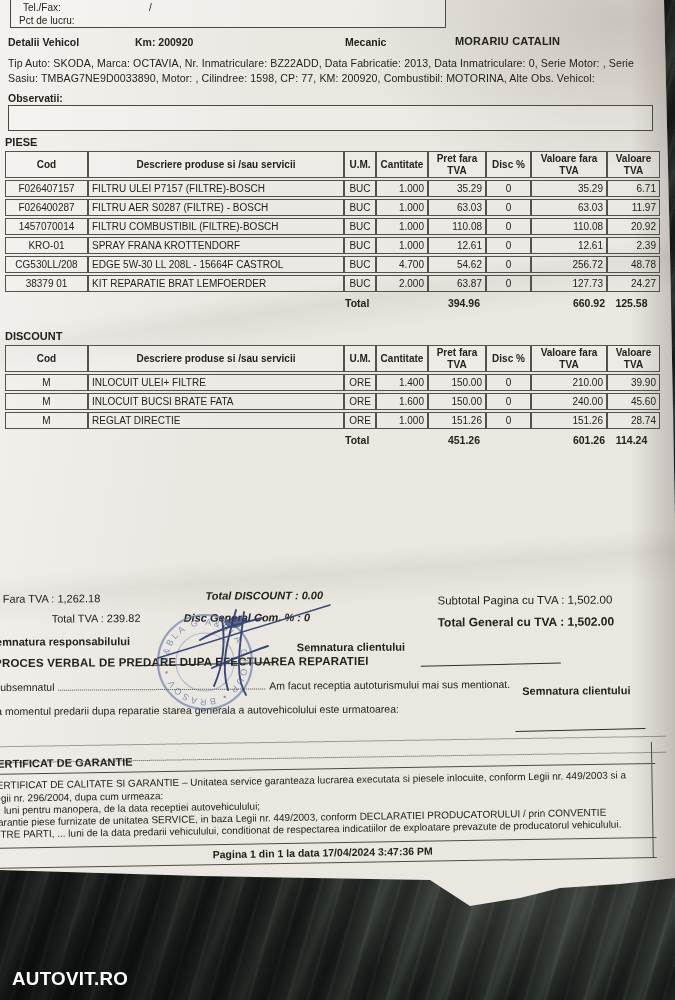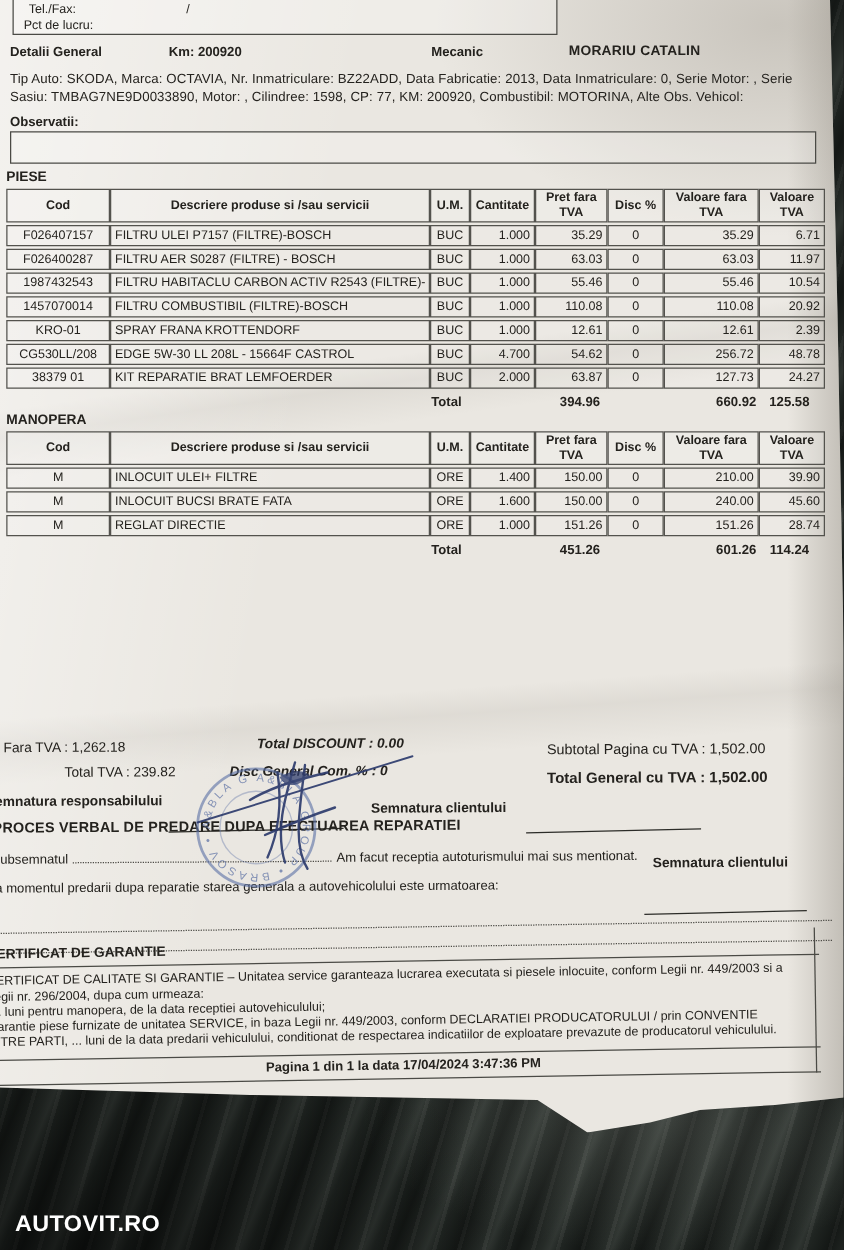--- a/index.html
+++ b/index.html
@@ -119,21 +119,21 @@
 
   <div class="paper">
 
     <div class="topbox">
 
       <div class="telrow">Tel./Fax:</div>
       <div class="telval">/</div>
       <div class="pctrow">Pct de lucru:</div>
     </div>
 
-    <div class="abs detalii-label">Detalii General</div>
+    <div class="abs detalii-label">Detalii Vehicol</div>
     <div class="abs km">Km: 200920</div>
     <div class="abs mecanic-label">Mecanic</div>
     <div class="abs mecanic-name">MORARIU CATALIN</div>
     <div class="abs vehline1">Tip Auto: SKODA, Marca: OCTAVIA, Nr. Inmatriculare: BZ22ADD, Data Fabricatie: 2013, Data Inmatriculare: 0, Serie Motor: , Serie</div>
     <div class="abs vehline2">Sasiu: TMBAG7NE9D0033890, Motor: , Cilindree: 1598, CP: 77, KM: 200920, Combustibil: MOTORINA, Alte Obs. Vehicol:</div>
     <div class="abs obs-label">Observatii:</div>
     <div class="abs obs-box"></div>
 
     <div class="tsec sec-piese">
       <div class="tbl-title">PIESE</div>
@@ -166,30 +166,20 @@
             </tr>
             <tr>
               <td class="c0">F026400287</td>
               <td class="c1">FILTRU AER S0287 (FILTRE) - BOSCH</td>
               <td class="c2">BUC</td>
               <td class="c3">1.000</td>
               <td class="c4">63.03</td>
               <td class="c5">0</td>
               <td class="c6">63.03</td>
               <td class="c7">11.97</td>
-            </tr>
-            <tr>
-              <td class="c0">1987432543</td>
-              <td class="c1">FILTRU HABITACLU CARBON ACTIV R2543 (FILTRE)-</td>
-              <td class="c2">BUC</td>
-              <td class="c3">1.000</td>
-              <td class="c4">55.46</td>
-              <td class="c5">0</td>
-              <td class="c6">55.46</td>
-              <td class="c7">10.54</td>
             </tr>
             <tr>
               <td class="c0">1457070014</td>
               <td class="c1">FILTRU COMBUSTIBIL (FILTRE)-BOSCH</td>
               <td class="c2">BUC</td>
               <td class="c3">1.000</td>
               <td class="c4">110.08</td>
               <td class="c5">0</td>
               <td class="c6">110.08</td>
               <td class="c7">20.92</td>
@@ -228,21 +218,21 @@
       </table>
       <div class="table-total">
         <span class="tlabel">Total</span>
         <span class="tv1">394.96</span>
         <span class="tv2">660.92</span>
         <span class="tv3">125.58</span>
       </div>
     </div>
 
     <div class="tsec sec-manopera">
-      <div class="tbl-title">MANOPERA</div>
+      <div class="tbl-title">DISCOUNT</div>
       <table class="inv">
         <thead>
             <tr>
               <th class="c0">Cod</th>
               <th class="c1">Descriere produse si /sau servicii</th>
               <th class="c2">U.M.</th>
               <th class="c3">Cantitate</th>
               <th class="c4">Pret fara
 TVA</th>
               <th class="c5">Disc %</th>

